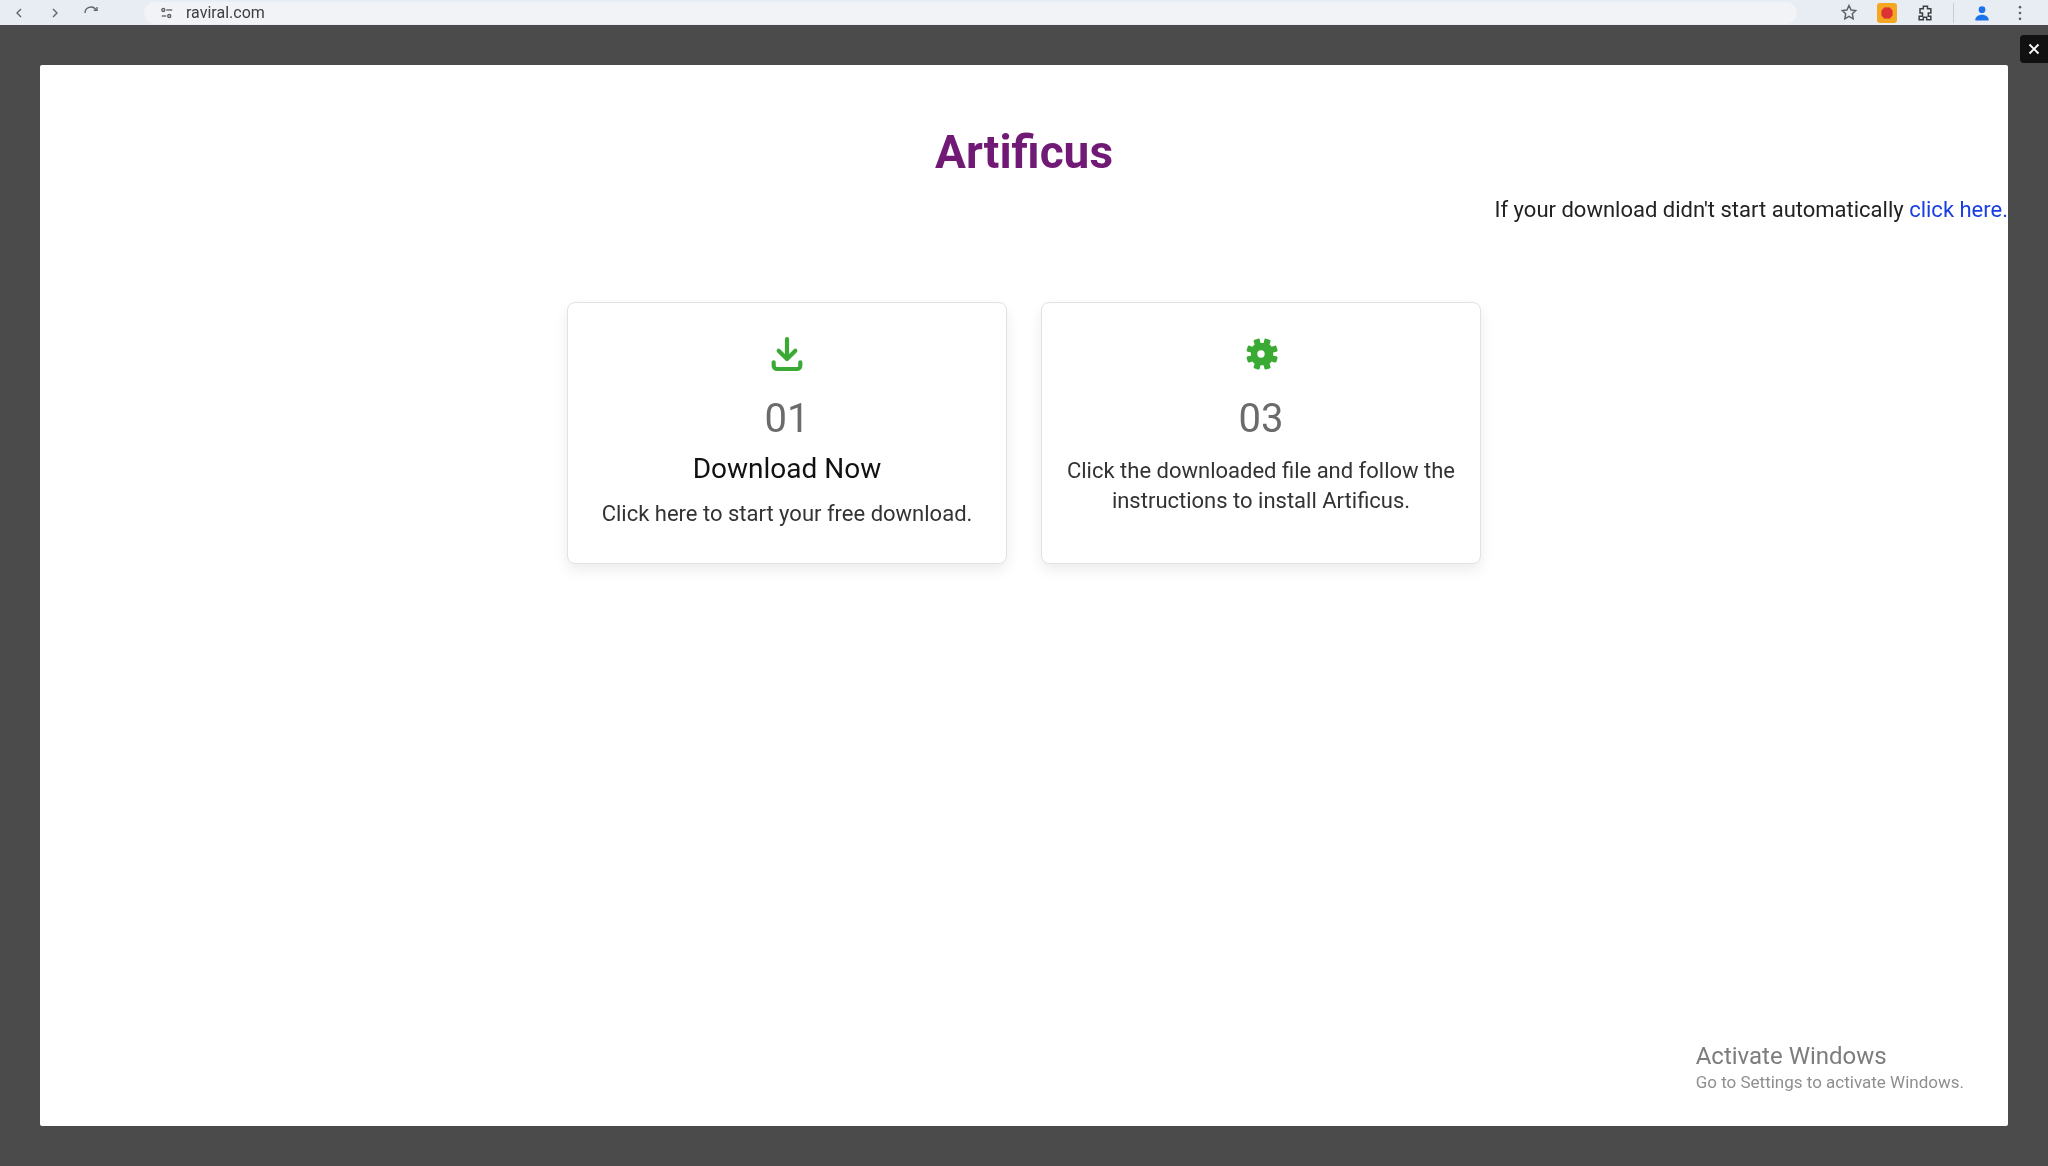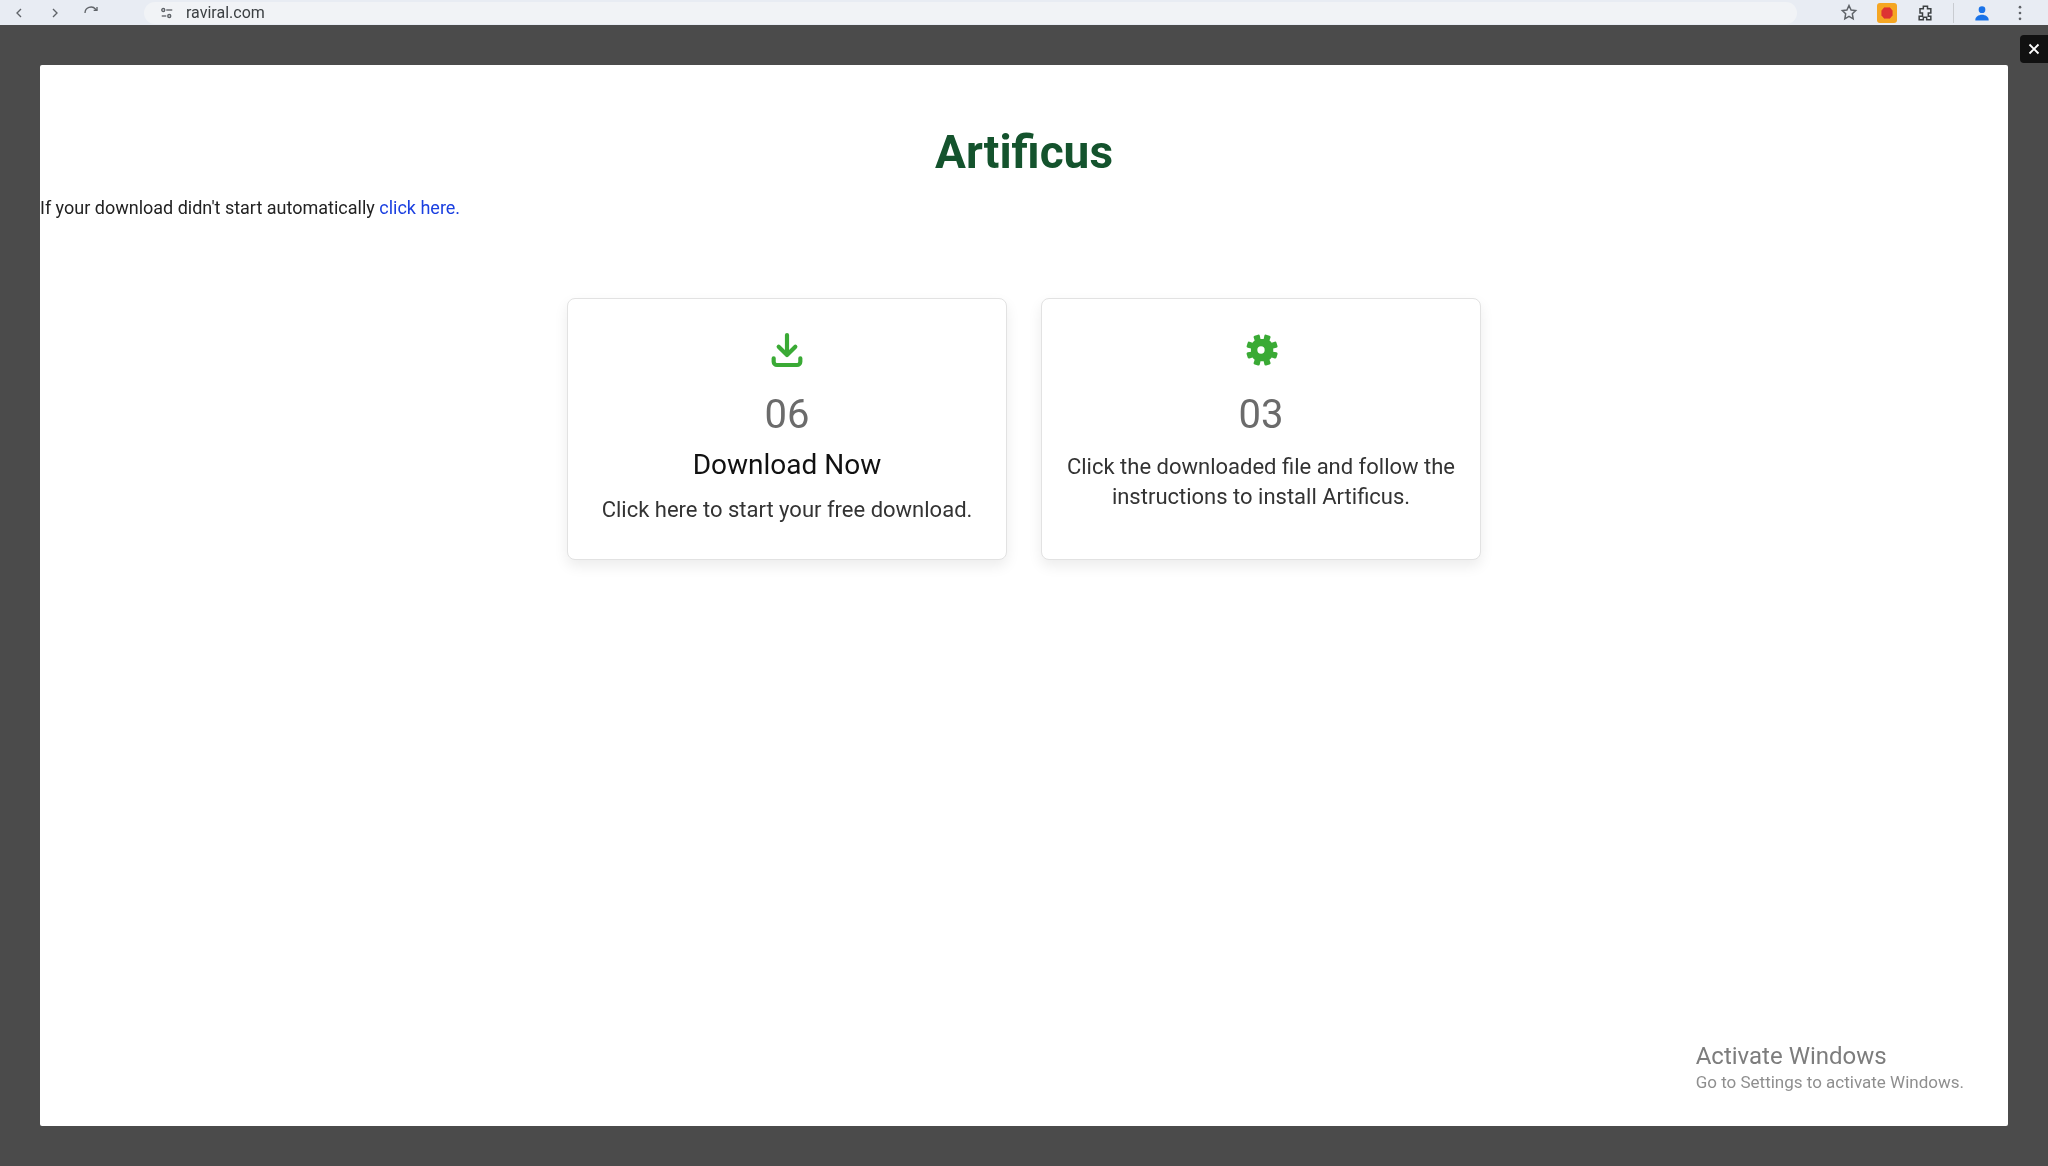--- a/index.html
+++ b/index.html
@@ -73,26 +73,26 @@
       width: 100%;
       height: 100%;
       border-radius: 2px;
       padding-top: 60px;
       position: relative;
     }
     h1.page-title {
       text-align: center;
       font-size: 46px;
       font-weight: 700;
-      color: #14532d;
+      color: #701a75;
     }
     .subtitle-row {
-      text-align: left;
+      text-align: right;
       margin-top: 18px;
-      font-size: 18px;
+      font-size: 22px;
       color: #222;
     }
     .subtitle-row a { color: #1a3fe0; text-decoration: none; }
 
     .cards {
       display: flex;
       justify-content: center;
       gap: 34px;
       margin-top: 80px;
     }
@@ -224,21 +224,21 @@
     <div class="cards">
 
       <div class="card">
         <div class="icon-slot">
           <svg viewBox="0 0 24 24" fill="none" stroke="currentColor" stroke-width="2.5" stroke-linecap="round" stroke-linejoin="round">
             <path d="M12 3v11"></path>
             <path d="M7 10l5 5 5-5"></path>
             <path d="M4 17v2a2 2 0 0 0 2 2h12a2 2 0 0 0 2-2v-2"></path>
           </svg>
         </div>
-        <div class="step-num">06</div>
+        <div class="step-num">01</div>
         <div class="step-title">Download Now</div>
         <div class="step-desc">Click here to start your free download.</div>
       </div>
 
       <div class="card">
         <div class="icon-slot">
           <svg viewBox="0 0 24 24" fill="currentColor">
             <path d="M12 8.5a3.5 3.5 0 1 0 0 7 3.5 3.5 0 0 0 0-7zm9.2 4.9l-1.9-.4a7.6 7.6 0 0 0 0-1.9l1.9-.4a.9.9 0 0 0 .7-1.1l-.6-2a.9.9 0 0 0-1.1-.6l-1.8.6a7.7 7.7 0 0 0-1.3-1.3l.6-1.8a.9.9 0 0 0-.6-1.1l-2-.6a.9.9 0 0 0-1.1.7l-.4 1.9a7.6 7.6 0 0 0-1.9 0l-.4-1.9a.9.9 0 0 0-1.1-.7l-2 .6a.9.9 0 0 0-.6 1.1l.6 1.8a7.7 7.7 0 0 0-1.3 1.3l-1.8-.6a.9.9 0 0 0-1.1.6l-.6 2a.9.9 0 0 0 .7 1.1l1.9.4a7.6 7.6 0 0 0 0 1.9l-1.9.4a.9.9 0 0 0-.7 1.1l.6 2a.9.9 0 0 0 1.1.6l1.8-.6c.4.5.8.9 1.3 1.3l-.6 1.8a.9.9 0 0 0 .6 1.1l2 .6a.9.9 0 0 0 1.1-.7l.4-1.9c.6.1 1.3.1 1.9 0l.4 1.9a.9.9 0 0 0 1.1.7l2-.6a.9.9 0 0 0 .6-1.1l-.6-1.8c.5-.4.9-.8 1.3-1.3l1.8.6a.9.9 0 0 0 1.1-.6l.6-2a.9.9 0 0 0-.7-1.1z"></path>
             <circle cx="12" cy="12" r="2.2" fill="#fff"></circle>
           </svg>

